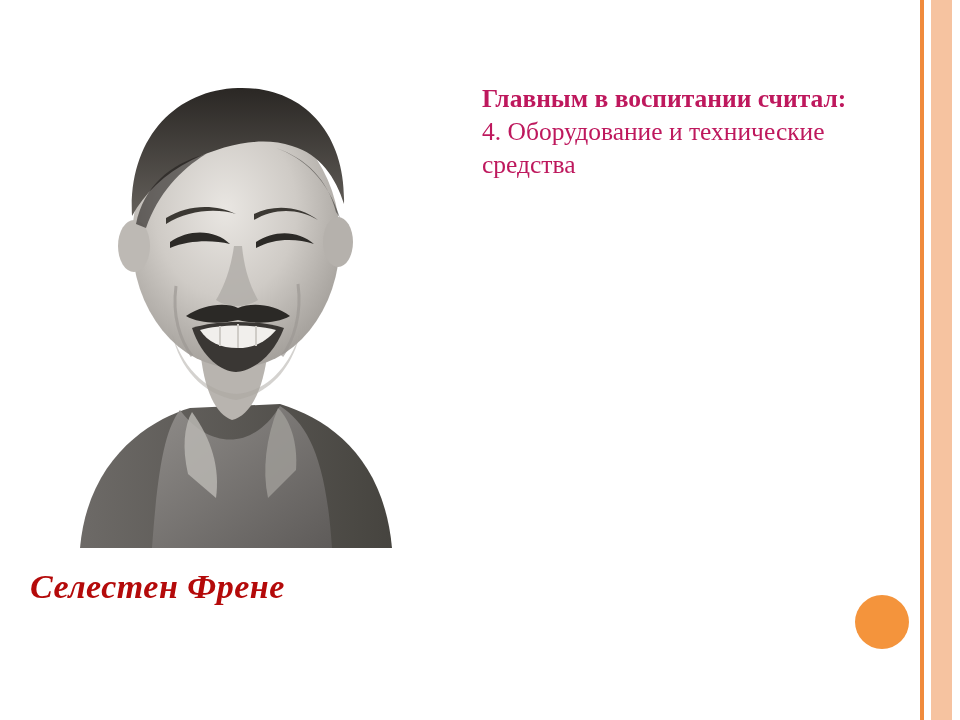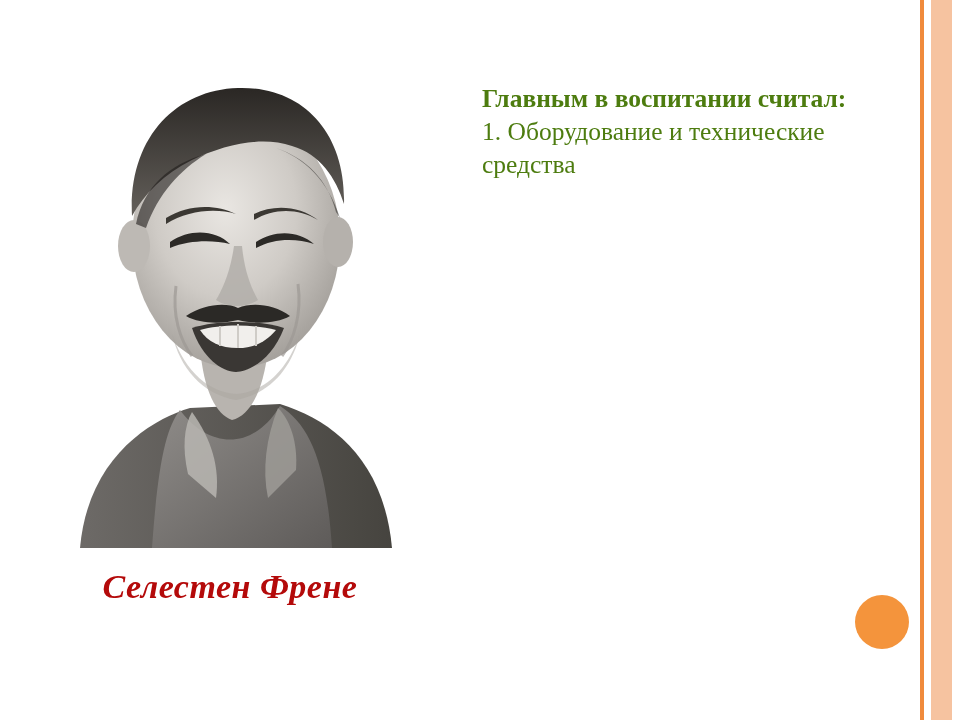--- a/index.html
+++ b/index.html
@@ -73,37 +73,37 @@
     top: 0;
     width: 380px;
     height: 520px;
     overflow: hidden;
   }
   .caption {
     position: absolute;
     left: 30px;
     top: 568px;
     width: 400px;
-    text-align: center;
+    text-align: left;
     color: #b40a0a;
     font-weight: bold;
     font-style: italic;
     font-size: 34px;
     letter-spacing: 0.5px;
     font-family: "Liberation Serif", serif;
   }
   
   .body-block {
     position: absolute;
     left: 482px;
     top: 82px;
     width: 392px;
     font-size: 25.5px;
     line-height: 1.30;
-    color: #4d7c0f;
+    color: #be185d;
   }
   .body-block .lead {
     font-weight: bold;
   }
   .body-block p {
     margin: 0;
   }
   svg { display: block; }
 </style>
 </head>
@@ -182,16 +182,16 @@
         <path d="M136 258 C132 288 140 312 152 328" stroke="#9d9994" stroke-width="3" fill="none" opacity="0.7"></path>
         <path d="M258 256 C262 286 254 312 242 328" stroke="#9d9994" stroke-width="3" fill="none" opacity="0.7"></path>
       </svg>
     </div>
   </div>
 
   <div class="caption">Селестен  Френе</div>
 
   <div class="body-block">
     <p class="lead">Главным в воспитании считал:</p>
-    <p>1. Оборудование и технические средства</p>
+    <p>4. Оборудование и технические средства</p>
   </div>
 
 </div>
 
 </body></html>

